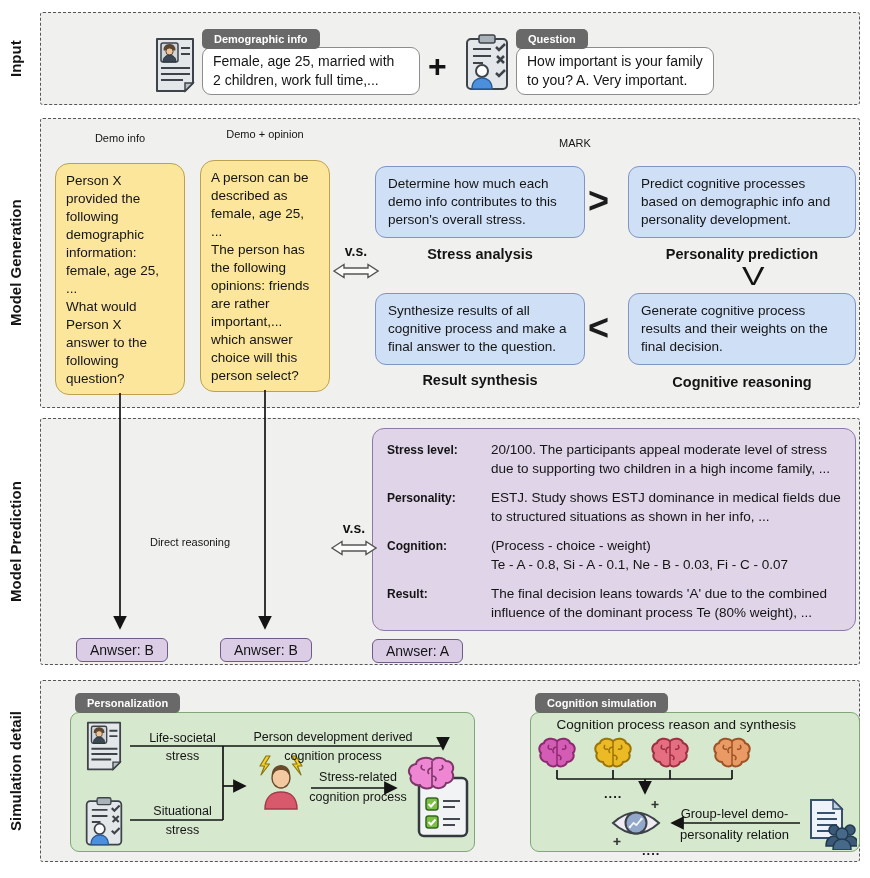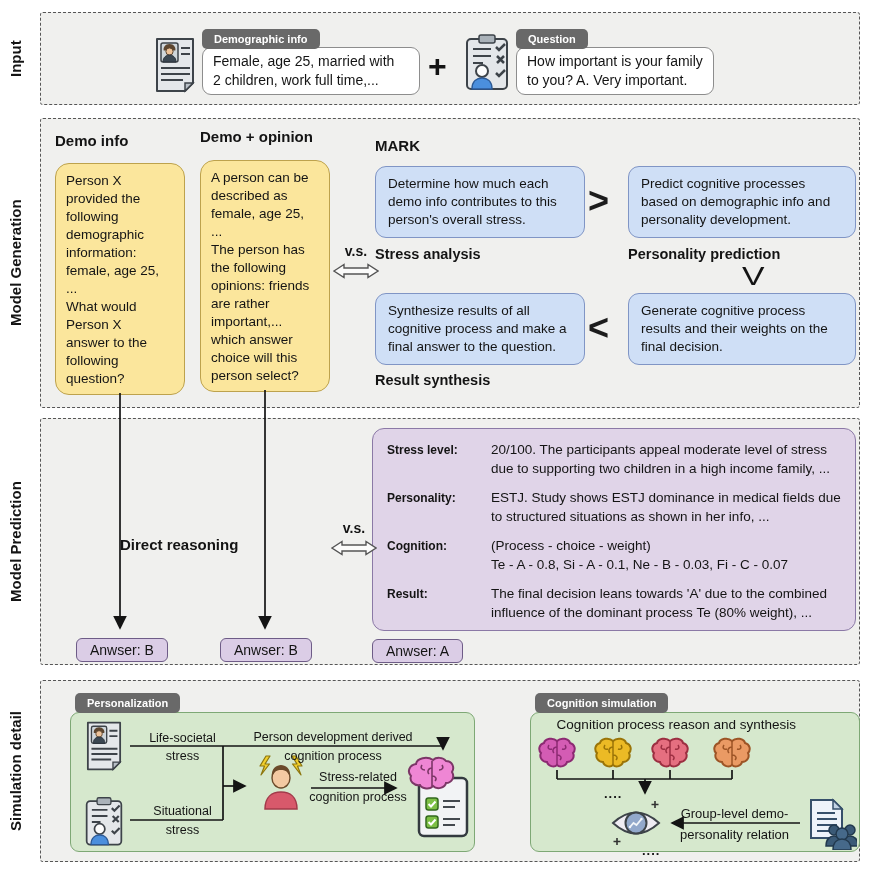--- a/index.html
+++ b/index.html
@@ -4,22 +4,22 @@
 <style>
 *{margin:0;padding:0;box-sizing:border-box}
 body{background:#fff;font-family:"Liberation Sans",sans-serif}
 .page{position:relative;width:870px;height:878px;background:#fff;overflow:hidden;color:#141414}
 .section{position:absolute;left:40px;width:820px;background:#f0f0ee;border:1.5px dashed #565656;border-radius:3px}
 .vlabel{position:absolute;left:3px;width:24px;display:flex;align-items:center;justify-content:center;font-weight:bold;font-size:15px;writing-mode:vertical-rl;transform:rotate(180deg);white-space:nowrap}
 .badge{position:absolute;background:#696969;color:#fff;font-size:11px;font-weight:bold;padding:4px 12px;border-radius:5px;z-index:5;white-space:nowrap}
 .bubble{position:absolute;background:#fff;border:1.5px solid #8d8d8d;border-radius:9px;padding:4px 10px;font-size:14px;line-height:19px;white-space:pre-line;z-index:4}
 .ybox{position:absolute;background:#fbe69c;border:1.5px solid #bda24d;border-radius:14px;padding:8px 10px;font-size:13.5px;line-height:18px;white-space:pre-line}
 .bbox{position:absolute;background:#cfdff6;border:1.5px solid #8095c5;border-radius:11px;padding:0 12px;font-size:13.5px;line-height:18px;white-space:pre-line;display:flex;align-items:center}
-.blabel{position:absolute;font-weight:bold;font-size:14.5px;}
-.heading{position:absolute;font-weight:bold;font-size:15px;}
+.blabel{position:absolute;font-weight:bold;font-size:14.5px;text-align:center}
+.heading{position:absolute;font-weight:normal;font-size:11px;text-align:center}
 .sym{position:absolute;font-size:36px;font-weight:bold;color:#1c1c1c;line-height:1}
 .vs{position:absolute;font-weight:bold;font-size:14px;text-align:center}
 .pbox{position:absolute;background:#e0d4e8;border:1.5px solid #8b79a6;border-radius:12px;padding:12px 12px 6px 14px}
 .prow{display:grid;grid-template-columns:100px 1fr;column-gap:4px;font-size:13.5px;line-height:18.5px;margin-bottom:11px}
 .prow b{font-size:12px}
 .abadge{position:absolute;background:#dbcde6;border:1.5px solid #6e5c87;border-radius:6px;font-size:14px;padding:3px 13px;white-space:nowrap}
 .gbox{position:absolute;background:#d6e8cd;border:1.5px solid #7ea875;border-radius:9px}
 .sl{position:absolute;font-size:12.5px;line-height:15px;text-align:center;white-space:nowrap;z-index:7}
 .dots{position:absolute;font-size:13px;font-weight:bold;letter-spacing:1px;z-index:7}
 svg.overlay{position:absolute;left:0;top:0;z-index:9;pointer-events:none}
@@ -121,20 +121,21 @@
   <div class="blabel" style="left:628px;top:246px;width:228px">Personality prediction</div>
   <div style="position:absolute;left:742px;top:262px;font-size:25px;transform:scaleX(1.35);transform-origin:left">V</div>
   <div class="bbox" style="left:375px;top:293px;width:210px;height:72px">Synthesize results of all
 cognitive process and make a
 final answer to the question.</div>
   <div class="blabel" style="left:375px;top:372px;width:210px">Result synthesis</div>
   <div class="sym" style="left:588px;top:310px">&lt;</div>
   <div class="bbox" style="left:628px;top:293px;width:228px;height:72px">Generate cognitive process
 results and their weights on the
 final decision.</div>
+  <div class="blabel" style="left:628px;top:374px;width:228px">Cognitive reasoning</div>
 
   <div class="heading" style="left:120px;top:536px;width:140px">Direct reasoning</div>
   <div class="vs" style="left:330px;top:520px;width:48px">v.s.</div>
   <div class="varrow" style="left:331px;top:540px">
     <svg width="46" height="16" viewBox="0 0 46 16">
         <polygon points="1,8 11,1.5 11,5 35,5 35,1.5 45,8 35,14.5 35,11 11,11 11,14.5" fill="#fbfbfa" stroke="#555" stroke-width="1.4"></polygon>
       </svg>
   </div>
 
   <div class="pbox" style="left:372px;top:428px;width:484px;height:203px">

